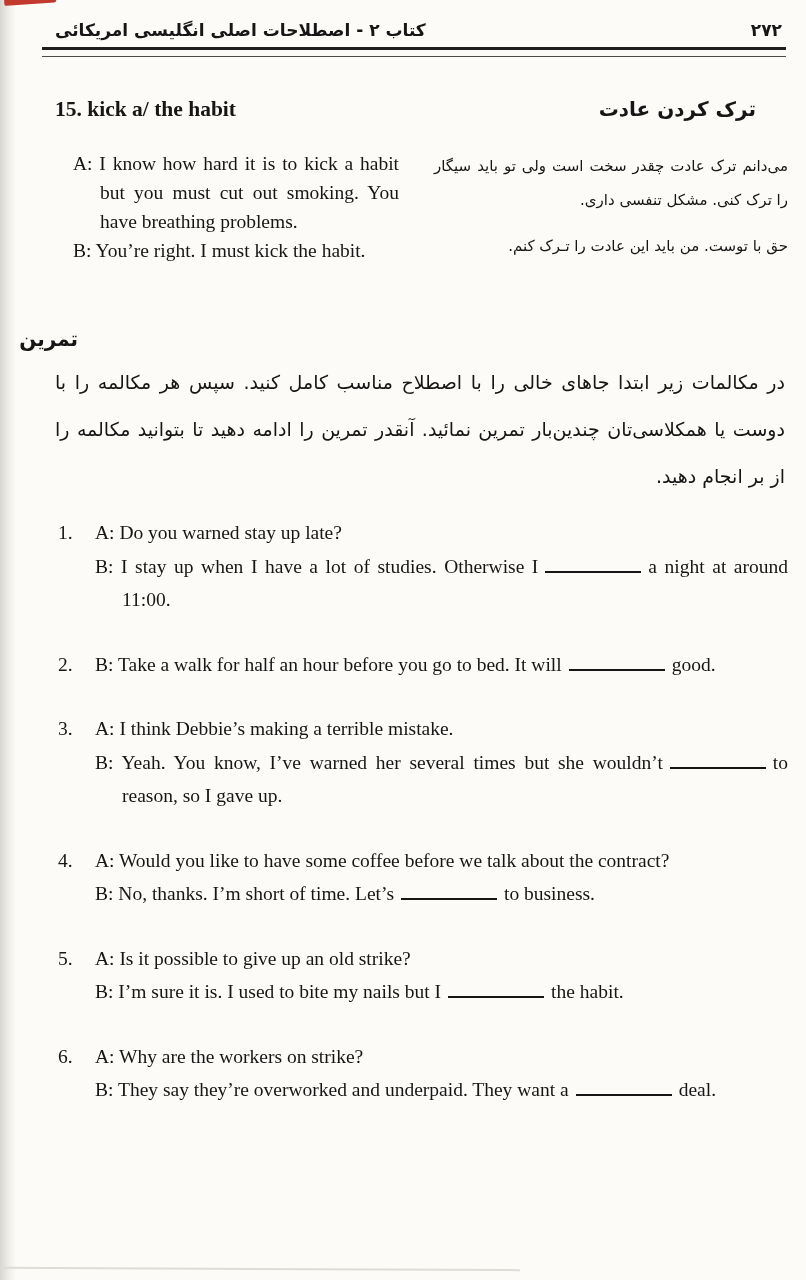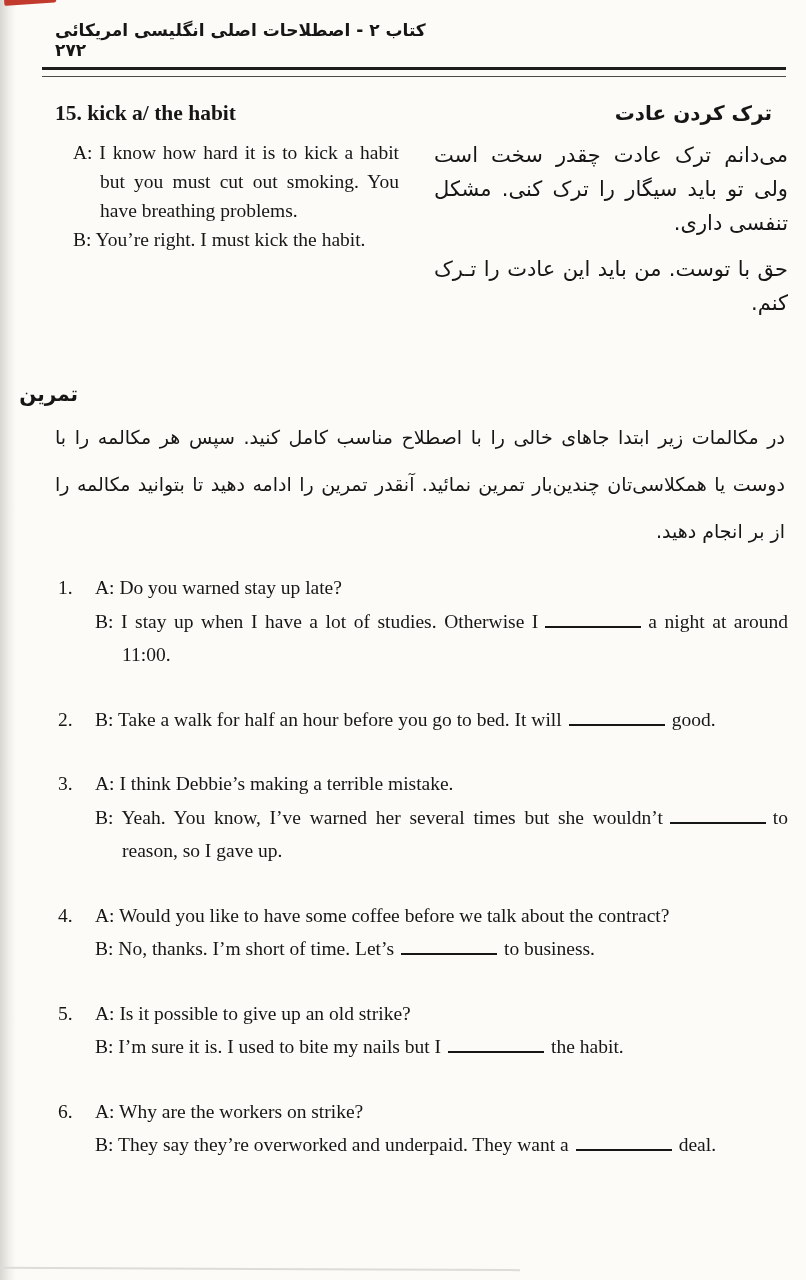--- a/index.html
+++ b/index.html
@@ -20,43 +20,42 @@
   .bottom-edge {
     position:absolute; left:0; bottom:10px; width:520px; height:2px;
     background:#dddcd6; transform:rotate(0.25deg);
   }
   .fa { font-family:"DejaVu Sans", sans-serif; direction:rtl; }
   .en { font-family:"Liberation Serif","DejaVu Serif", serif; }
 
   .page-header {
     display:flex; justify-content:space-between; align-items:baseline;
     padding:20px 24px 0 55px;
-    flex-direction:column;
   }
   .header-title { font-size:17px; font-weight:bold; }
   .page-number { font-size:17px; font-weight:bold; order:2; }
   .header-rule {
     margin:7px 20px 0 42px; height:6px;
     border-top:3.5px solid #1e1e1e; border-bottom:1.5px solid #4a4a4a;
   }
 
   .idiom-title-row {
     display:flex; justify-content:space-between; align-items:baseline;
     padding:24px 34px 0 55px;
   }
   .idiom-title-en { margin:0; font-size:21.5px; font-weight:bold; }
-  .idiom-title-fa { margin:0; font-size:20px; font-weight:bold; }
+  .idiom-title-fa { margin:16px; font-size:20px; font-weight:bold; }
 
   .dialogue-row {
     display:flex; justify-content:space-between;
     padding:12px 18px 0 73px;
   }
   .dialogue-en { width:326px; font-size:19.5px; line-height:29px; text-align:justify;font-family:Liberation Serif, serif; }
   .dialogue-en p { margin:0; padding-left:27px; text-indent:-27px; }
-  .dialogue-fa { width:354px; font-size:21px; line-height:34px; text-align:justify; }
+  .dialogue-fa { width:354px; font-size:15px; line-height:34px; text-align:justify; }
   .dialogue-fa p { margin:0; }
   .dialogue-fa p + p { margin-top:12px; }
 
   .exercise-heading {
     margin:62px 24px 0 0; text-align:left;
     font-size:20px; font-weight:bold;
   }
   .instructions {
     margin:8px 21px 0 55px; font-size:19px; line-height:47px;
     text-align:justify;

